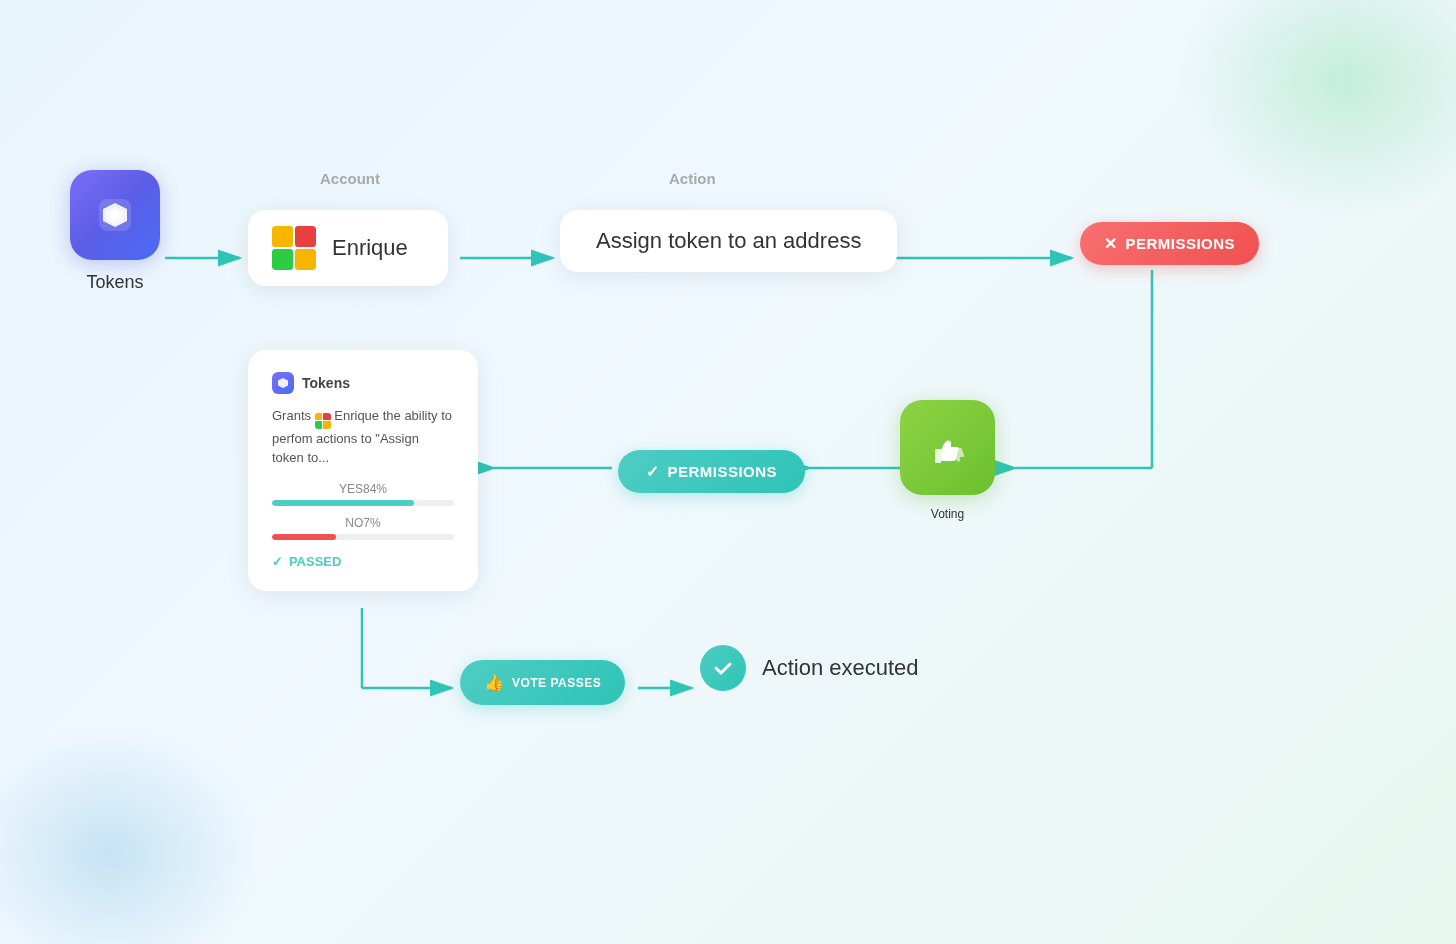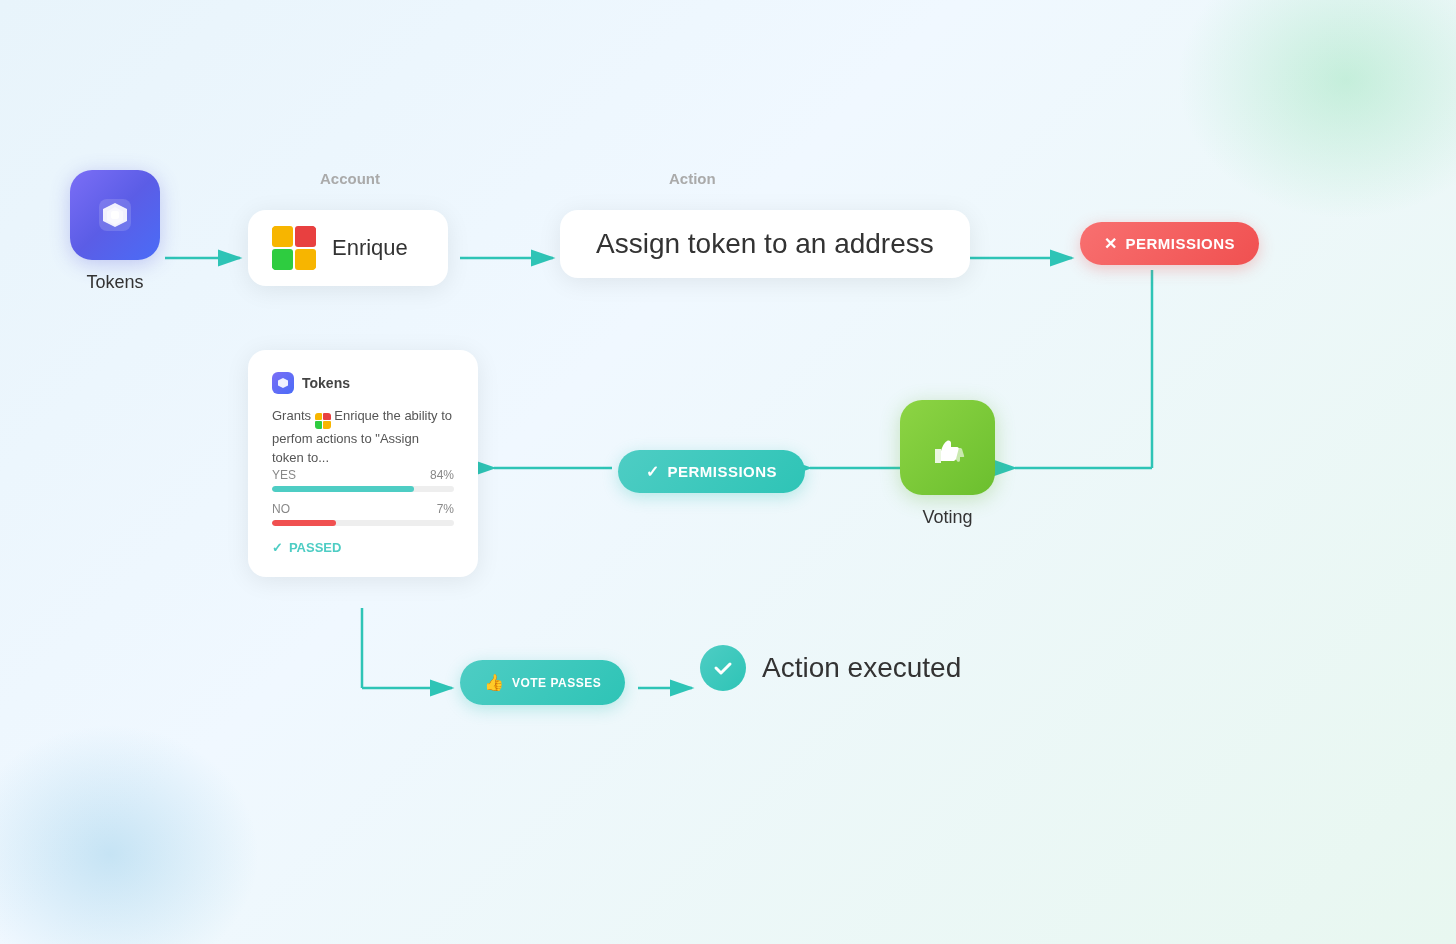--- a/index.html
+++ b/index.html
@@ -130,21 +130,21 @@
       left: 560px;
       top: 210px;
       background: #fff;
       border-radius: 18px;
       padding: 18px 36px;
       box-shadow: 0 4px 24px rgba(0,0,0,0.08);
       min-width: 300px;
     }
 
     .action-text {
-      font-size: 28px;
+      font-size: 22px;
       color: #333;
       font-weight: 400;
       white-space: nowrap;
     }
 
     
     .permissions-denied {
       position: absolute;
       left: 1080px;
       top: 222px;
@@ -201,21 +201,21 @@
       height: 95px;
       border-radius: 22px;
       background: linear-gradient(135deg, #8dd444, #6bbf2e);
       display: flex;
       align-items: center;
       justify-content: center;
       box-shadow: 0 4px 20px rgba(100, 180, 50, 0.3);
     }
 
     .voting-label {
-      font-size: 18px;
+      font-size: 12px;
       color: #333;
       font-weight: 500;
     }
 
     
     .vote-detail-card {
       position: absolute;
       left: 248px;
       top: 350px;
       background: #fff;
@@ -245,20 +245,21 @@
     .vote-card-app-name {
       font-size: 14px;
       font-weight: 600;
       color: #444;
     }
 
     .vote-card-desc {
       font-size: 13px;
       color: #555;
       line-height: 1.5;
+      margin-bottom: 14px;
     }
 
     .vote-enrique-mini {
       display: inline-flex;
       align-items: center;
       gap: 3px;
     }
 
     .enrique-mini-avatar {
       width: 16px;
@@ -272,21 +273,21 @@
     }
 
     .mini-block { border-radius: 1px; }
 
     .vote-row {
       margin-bottom: 10px;
     }
 
     .vote-row-header {
       display: flex;
-      justify-content: space-between;
+      justify-content: center;
       font-size: 12px;
       color: #888;
       margin-bottom: 4px;
     }
 
     .vote-bar-track {
       height: 6px;
       background: #eee;
       border-radius: 3px;
       overflow: hidden;
@@ -346,21 +347,21 @@
       height: 46px;
       border-radius: 50%;
       background: linear-gradient(135deg, #4ecdc4, #2ec4b6);
       display: flex;
       align-items: center;
       justify-content: center;
       flex-shrink: 0;
     }
 
     .action-executed-text {
-      font-size: 28px;
+      font-size: 22px;
       color: #333;
       font-weight: 400;
     }
 
     
     .flow-arrows {
       position: absolute;
       top: 0;
       left: 0;
       width: 100%;

